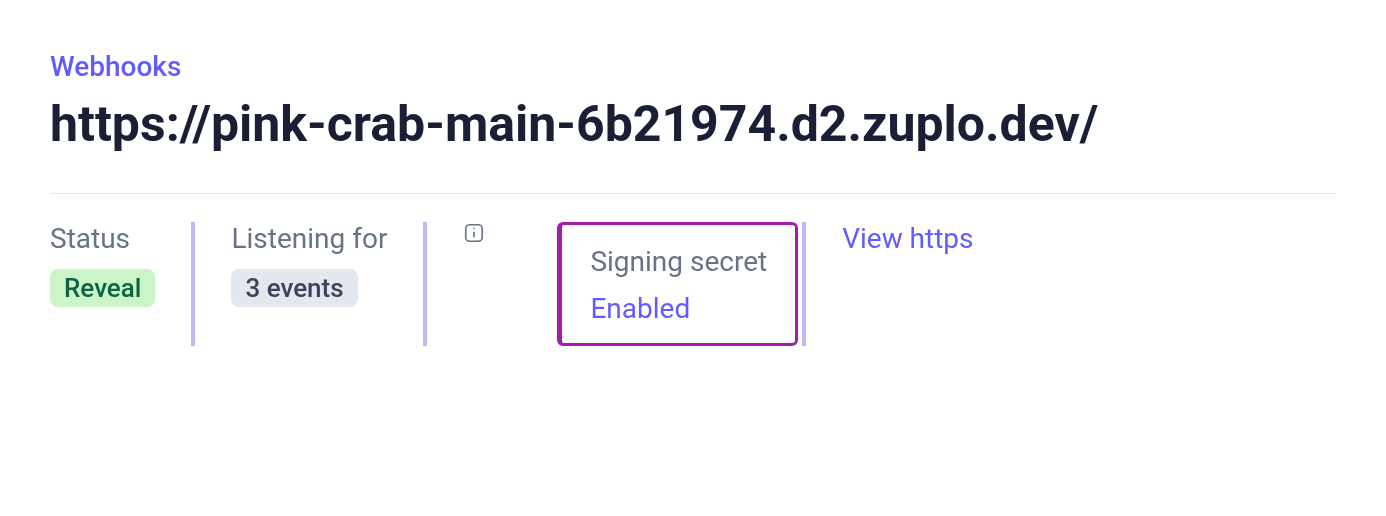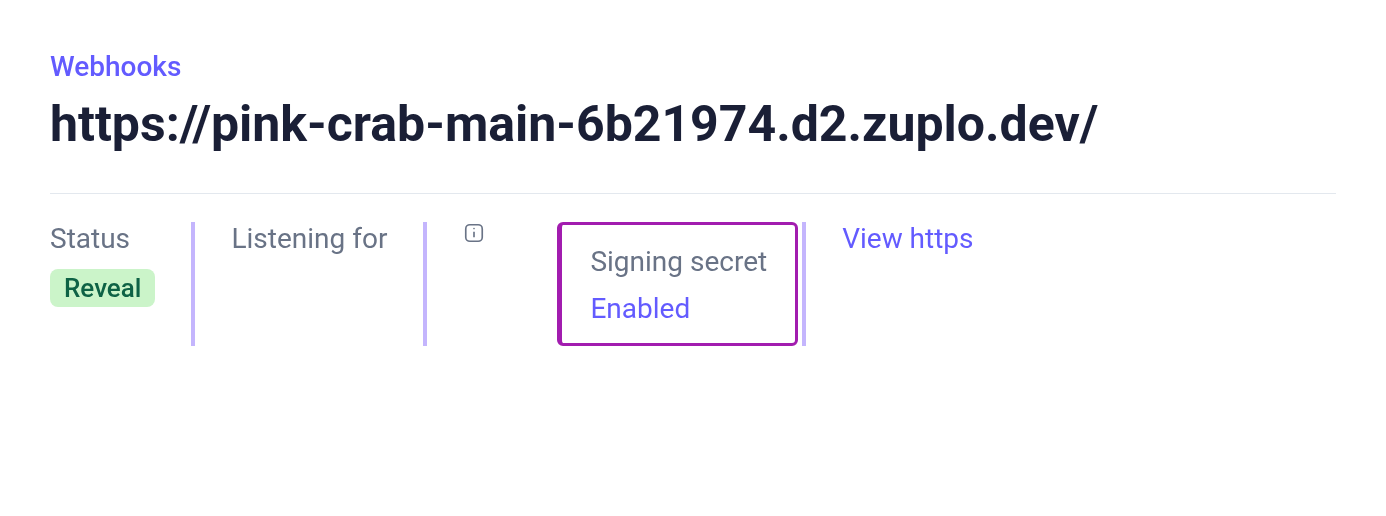--- a/index.html
+++ b/index.html
@@ -119,20 +119,21 @@
 
 <div class="details-row">
 
   <div class="detail-block">
     <div class="detail-label">Status</div>
     <div class="badge-enabled">Reveal</div>
   </div>
 
   <div class="detail-block">
     <div class="detail-label">Listening for</div>
+    <div class="badge-events">3 events</div>
   </div>
 
   <div class="detail-block">
     <div class="link-value">
       <span class="info-icon">
         <svg width="22" height="22" viewBox="0 0 16 16" fill="none" stroke="currentColor" stroke-width="1.2">
           <rect x="2" y="2" width="12" height="12" rx="3"></rect>
           <line x1="8" y1="7" x2="8" y2="11"></line>
           <circle cx="8" cy="4.8" r="0.6" fill="currentColor" stroke="none"></circle>
         </svg>

